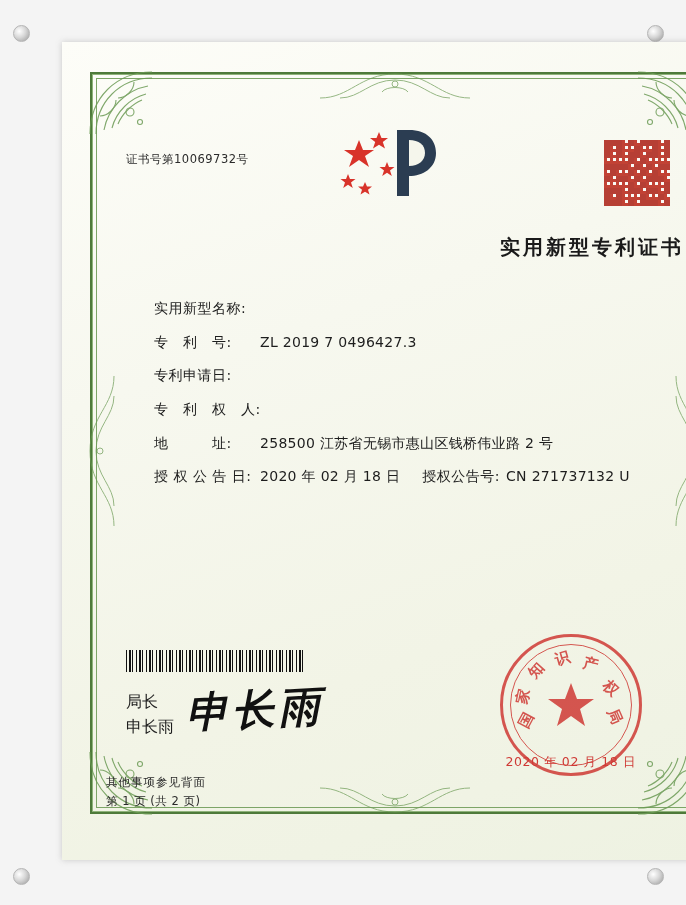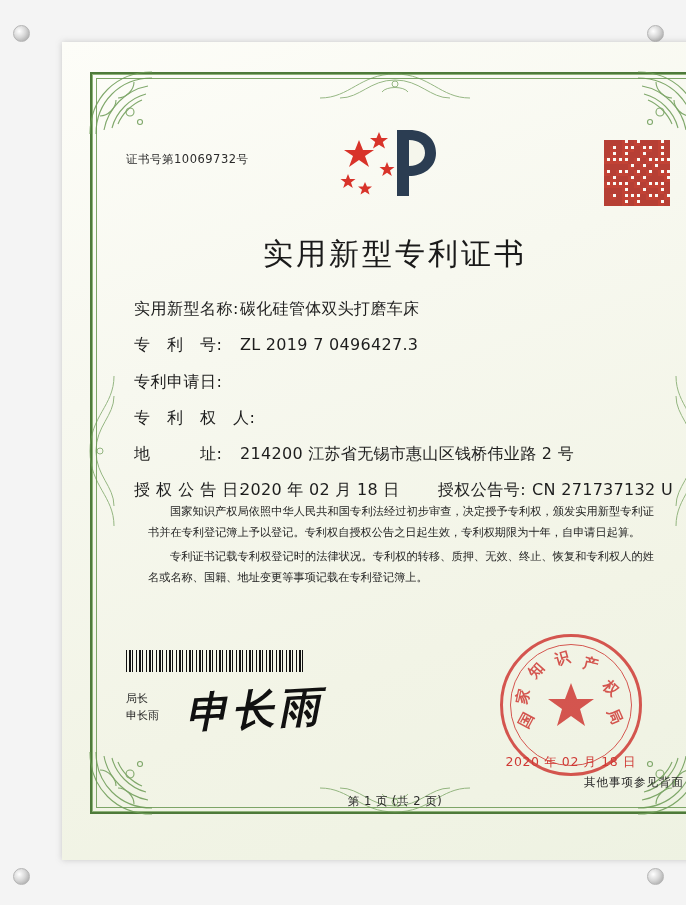--- a/index.html
+++ b/index.html
@@ -119,34 +119,34 @@
     grid-template-columns: repeat(11, 1fr);
     grid-template-rows: repeat(11, 1fr);
   }
   .qr i { background: transparent; display:block; }
   .qr i.on { background: #b3362b; }
 
   .title {
     position: absolute;
     left: 0; right: 0;
     top: 140px;
-    text-align: center;
-    font-size: 30px;
-    font-weight: normal;
+    text-align: right;
+    font-size: 20px;
+    font-weight: bold;
     letter-spacing: 3px;
     color: #1a1a1a;
     font-family: "DejaVu Serif", serif;
   }
 
   .fields {
     position: absolute;
-    left: 28px;
+    left: 48px;
     right: 30px;
     top: 205px;
-    font-size: 16px;
+    font-size: 14px;
     color: #1d1d1d;
   }
   .field-row {
     display: flex;
     align-items: baseline;
     margin-bottom: 15.5px;
     line-height: 1.3;
   }
   .field-label {
     width: 106px;
@@ -156,21 +156,20 @@
   }
   .field-value {
     flex: 1 1 auto;
     letter-spacing: .3px;
   }
   .field-row.two .field-value { flex: 0 0 auto; margin-right: 22px; }
   .field-label2 {
     flex: 0 0 auto;
     margin-right: 6px;
     letter-spacing: .5px;
-    margin-left: 16px;
   }
 
   .paras {
     position: absolute;
     left: 42px;
     right: 30px;
     top: 408px;
     font-size: 11.2px;
     line-height: 1.85;
     color: #1f1f1f;
@@ -188,21 +187,21 @@
       repeating-linear-gradient(90deg,
         #111 0 1px, transparent 1px 3px,
         #111 3px 5px, transparent 5px 6px,
         #111 6px 7px, transparent 7px 10px);
   }
 
   .signature-block {
     position: absolute;
     left: 20px;
     top: 596px;
-    font-size: 11px;
+    font-size: 16px;
     line-height: 1.55;
     color: #1d1d1d;
   }
   .sign-script {
     position: absolute;
     left: 80px;
     top: 588px;
     font-size: 42px;
     font-family: "DejaVu Serif", serif;
     font-style: italic;
@@ -252,30 +251,30 @@
     font-size: 12.5px;
     color: #cf3a35;
     letter-spacing: .6px;
     font-family: "DejaVu Sans", sans-serif;
   }
 
   .page-no {
     position: absolute;
     left: 0; right: 0;
     top: 700px;
-    text-align: center;
+    text-align: left;
     font-size: 11.5px;
     color: #2a2a2a;
     letter-spacing: .5px;
   }
   .footnote {
     position: absolute;
     left: 0; right: 0;
     bottom: 10px;
-    text-align: right;
+    text-align: left;
     font-size: 11.5px;
     color: #2a2a2a;
     letter-spacing: 1px;
   }
 </style>
 </head>
 <body>
 
 <div class="scan-page">
 
@@ -516,48 +515,43 @@
             <i></i>
             <i class="on"></i>
         </div>
       </div>
 
       <div class="title">实用新型专利证书</div>
 
       <div class="fields">
         <div class="field-row">
           <div class="field-label">实用新型名称:</div>
-          <div class="field-value">碳化硅管体双头打磨车床</div>
         </div>
         <div class="field-row">
           <div class="field-label">专　利　号:</div>
           <div class="field-value">ZL 2019 7 0496427.3</div>
         </div>
         <div class="field-row">
           <div class="field-label">专利申请日:</div>
         </div>
         <div class="field-row">
           <div class="field-label">专　利　权　人:</div>
         </div>
         <div class="field-row">
           <div class="field-label">地　　　址:</div>
-          <div class="field-value">214200 江苏省无锡市惠山区钱桥伟业路 2 号</div>
+          <div class="field-value">258500 江苏省无锡市惠山区钱桥伟业路 2 号</div>
         </div>
         <div class="field-row two">
           <div class="field-label">授 权 公 告 日:</div>
           <div class="field-value">2020 年 02 月 18 日</div>
           <div class="field-label2">授权公告号:</div>
           <div class="field-value">CN 271737132 U</div>
         </div>
       </div>
 
-      <div class="paras">
-        <p>国家知识产权局依照中华人民共和国专利法经过初步审查，决定授予专利权，颁发实用新型专利证书并在专利登记簿上予以登记。专利权自授权公告之日起生效，专利权期限为十年，自申请日起算。</p>
-        <p>专利证书记载专利权登记时的法律状况。专利权的转移、质押、无效、终止、恢复和专利权人的姓名或名称、国籍、地址变更等事项记载在专利登记簿上。</p>
-      </div>
 
       <div class="barcode"></div>
 
       <div class="signature-block">
         <div>局长</div>
         <div>申长雨</div>
       </div>
       <div class="sign-script">申长雨</div>
 
       <div class="seal">

